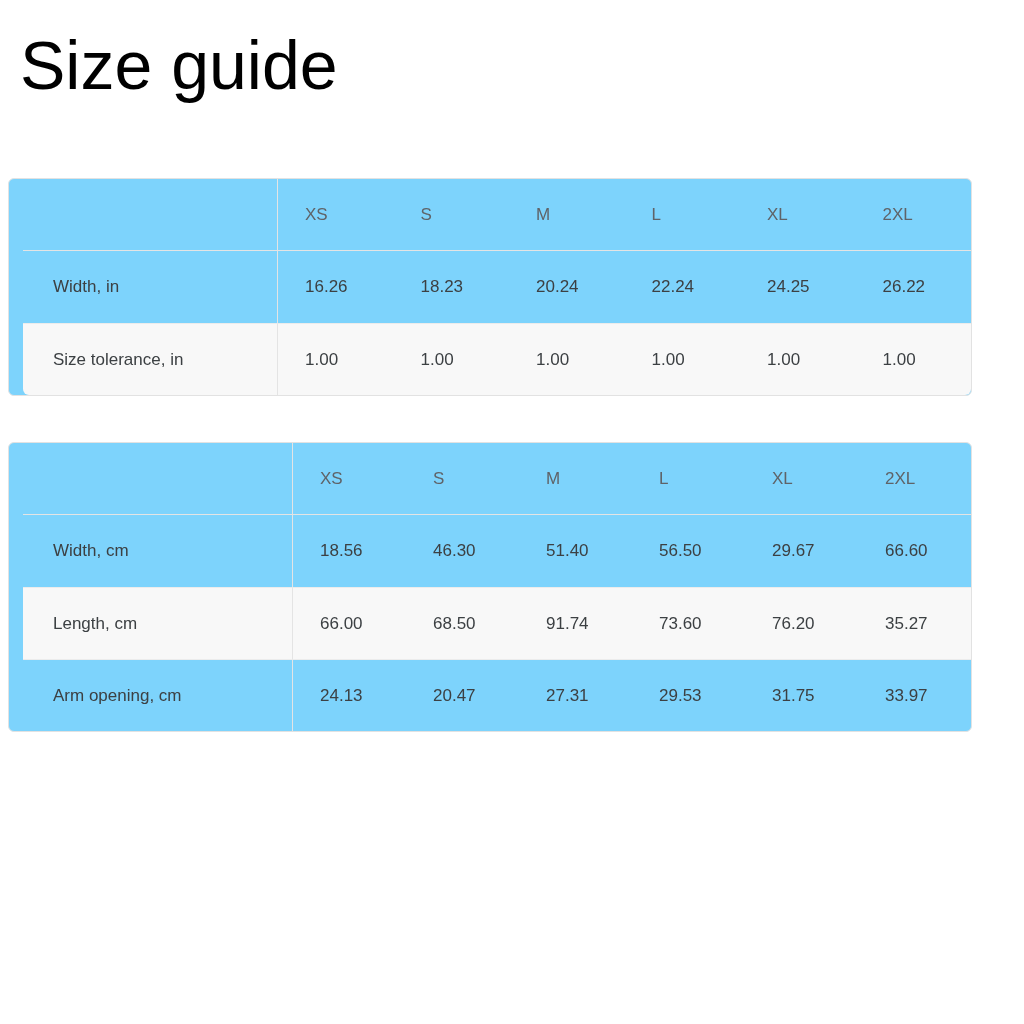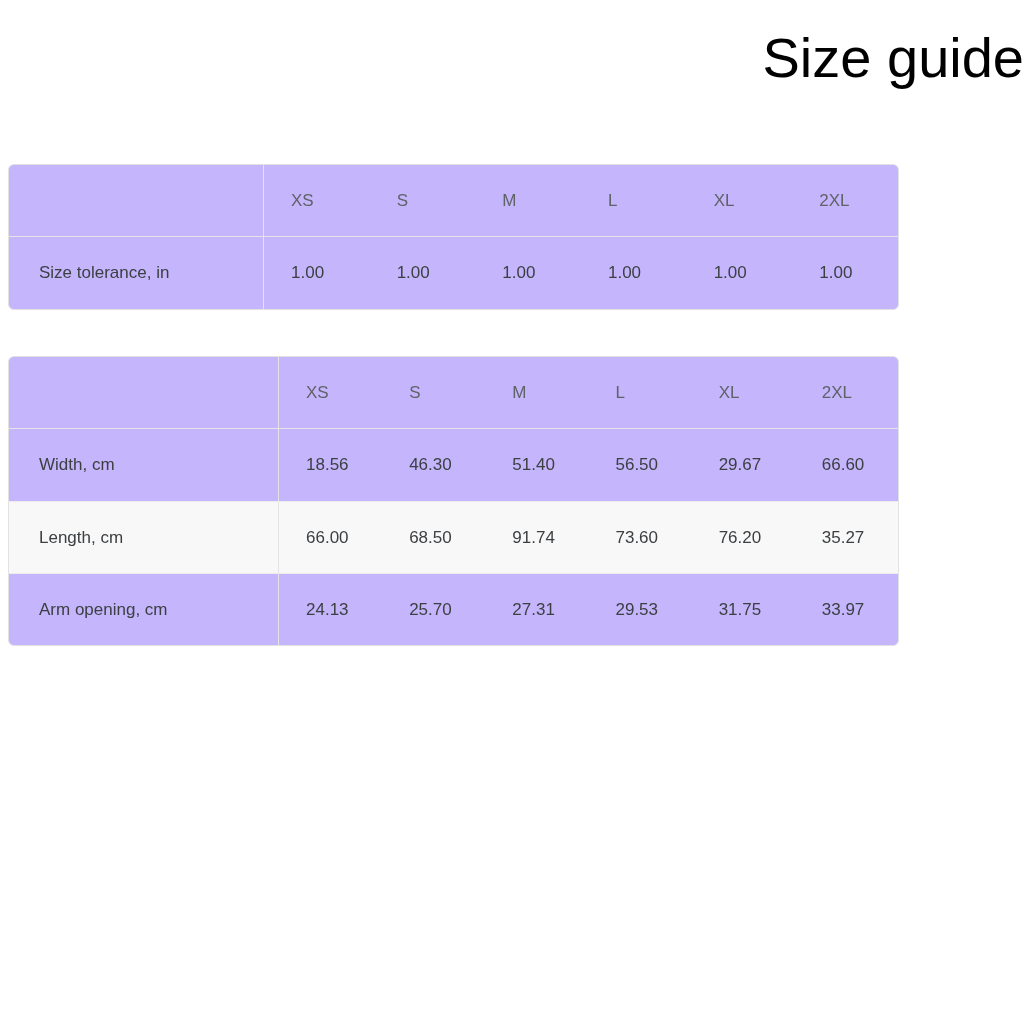--- a/index.html
+++ b/index.html
@@ -5,37 +5,38 @@
   * { box-sizing: border-box; }
   html, body {
     margin: 0;
     padding: 0;
     background: #ffffff;
     width: 1024px;
     font-family: "Liberation Sans", sans-serif;
   }
   .page-title {
     margin: 26px 0 0 0;
-    font-size: 56px;
+    font-size: 68px;
     line-height: 1.15;
     font-weight: 400;
     color: #000000;
-    text-align: right;
+    text-align: left;
     letter-spacing: 0;
     padding-left: 20px;
   }
   .size-table {
-    width: 891px;
+    width: 964px;
     margin-left: 8px;
     border-collapse: separate;
     border-spacing: 0;
     border: 1px solid #e2e2e2;
     border-radius: 6px;
     table-layout: fixed;
-    background: #c4b5fd;
+    background: #7dd3fc;
+    padding-left: 14px;
   }
   .size-table.t-in { margin-top: 74px; }
   .size-table.t-cm { margin-top: 46px; }
   .t-in col.c-label { width: 255px; }
   .t-cm col.c-label { width: 270px; }
   .size-table th, .size-table td {
     height: 72px;
     padding: 0 4px 0 27px;
     text-align: left;
     vertical-align: middle;
@@ -75,20 +76,29 @@
         <th>XS</th>
         <th>S</th>
         <th>M</th>
         <th>L</th>
         <th>XL</th>
         <th>2XL</th>
       </tr>
     </thead>
     <tbody>
       <tr>
+        <th class="label-col">Width, in</th>
+        <td>16.26</td>
+        <td>18.23</td>
+        <td>20.24</td>
+        <td>22.24</td>
+        <td>24.25</td>
+        <td>26.22</td>
+      </tr>
+      <tr>
         <th class="label-col">Size tolerance, in</th>
         <td>1.00</td>
         <td>1.00</td>
         <td>1.00</td>
         <td>1.00</td>
         <td>1.00</td>
         <td>1.00</td>
       </tr>
     </tbody>
   </table>
@@ -124,20 +134,20 @@
         <td>66.00</td>
         <td>68.50</td>
         <td>91.74</td>
         <td>73.60</td>
         <td>76.20</td>
         <td>35.27</td>
       </tr>
       <tr>
         <th class="label-col">Arm opening, cm</th>
         <td>24.13</td>
-        <td>25.70</td>
+        <td>20.47</td>
         <td>27.31</td>
         <td>29.53</td>
         <td>31.75</td>
         <td>33.97</td>
       </tr>
     </tbody>
   </table>
 
 </body></html>

